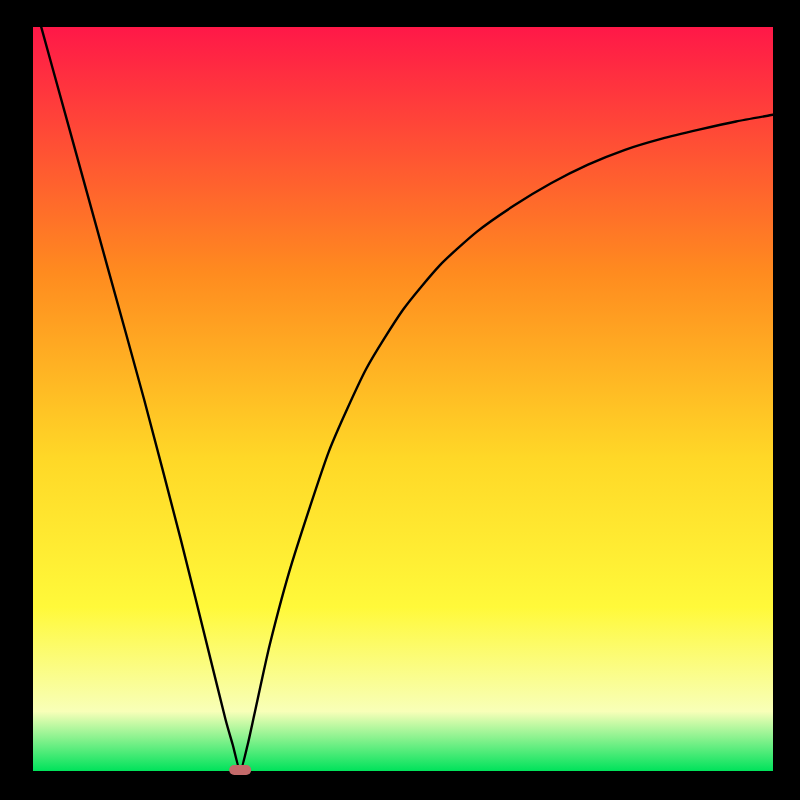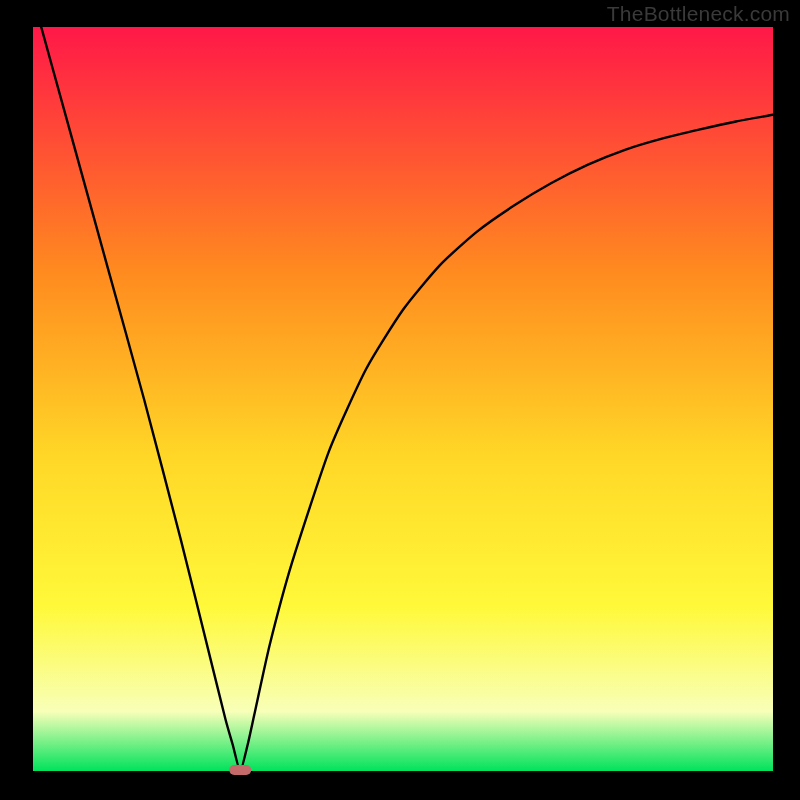--- a/index.html
+++ b/index.html
@@ -28,21 +28,20 @@
     z-index: 5;
   }
   svg {
     display: block;
   }
 </style>
 </head>
 <body>
 
 <div class="frame">
-  <div class="watermark">TheBottleneck.com</div>
   <svg id="chart-svg" width="800" height="800" viewBox="0 0 800 800">
     <defs>
       <linearGradient id="bg-grad" x1="0" y1="0" x2="0" y2="1">
         <stop id="g0" offset="0%" stop-color="#ff1848"></stop>
         <stop id="g1" offset="33%" stop-color="#ff8b1f"></stop>
         <stop id="g2" offset="58%" stop-color="#ffd827"></stop>
         <stop id="g3" offset="78%" stop-color="#fff93a"></stop>
         <stop id="g4" offset="92%" stop-color="#f8ffb8"></stop>
         <stop id="g5" offset="100%" stop-color="#00e25b"></stop>
       </linearGradient>

